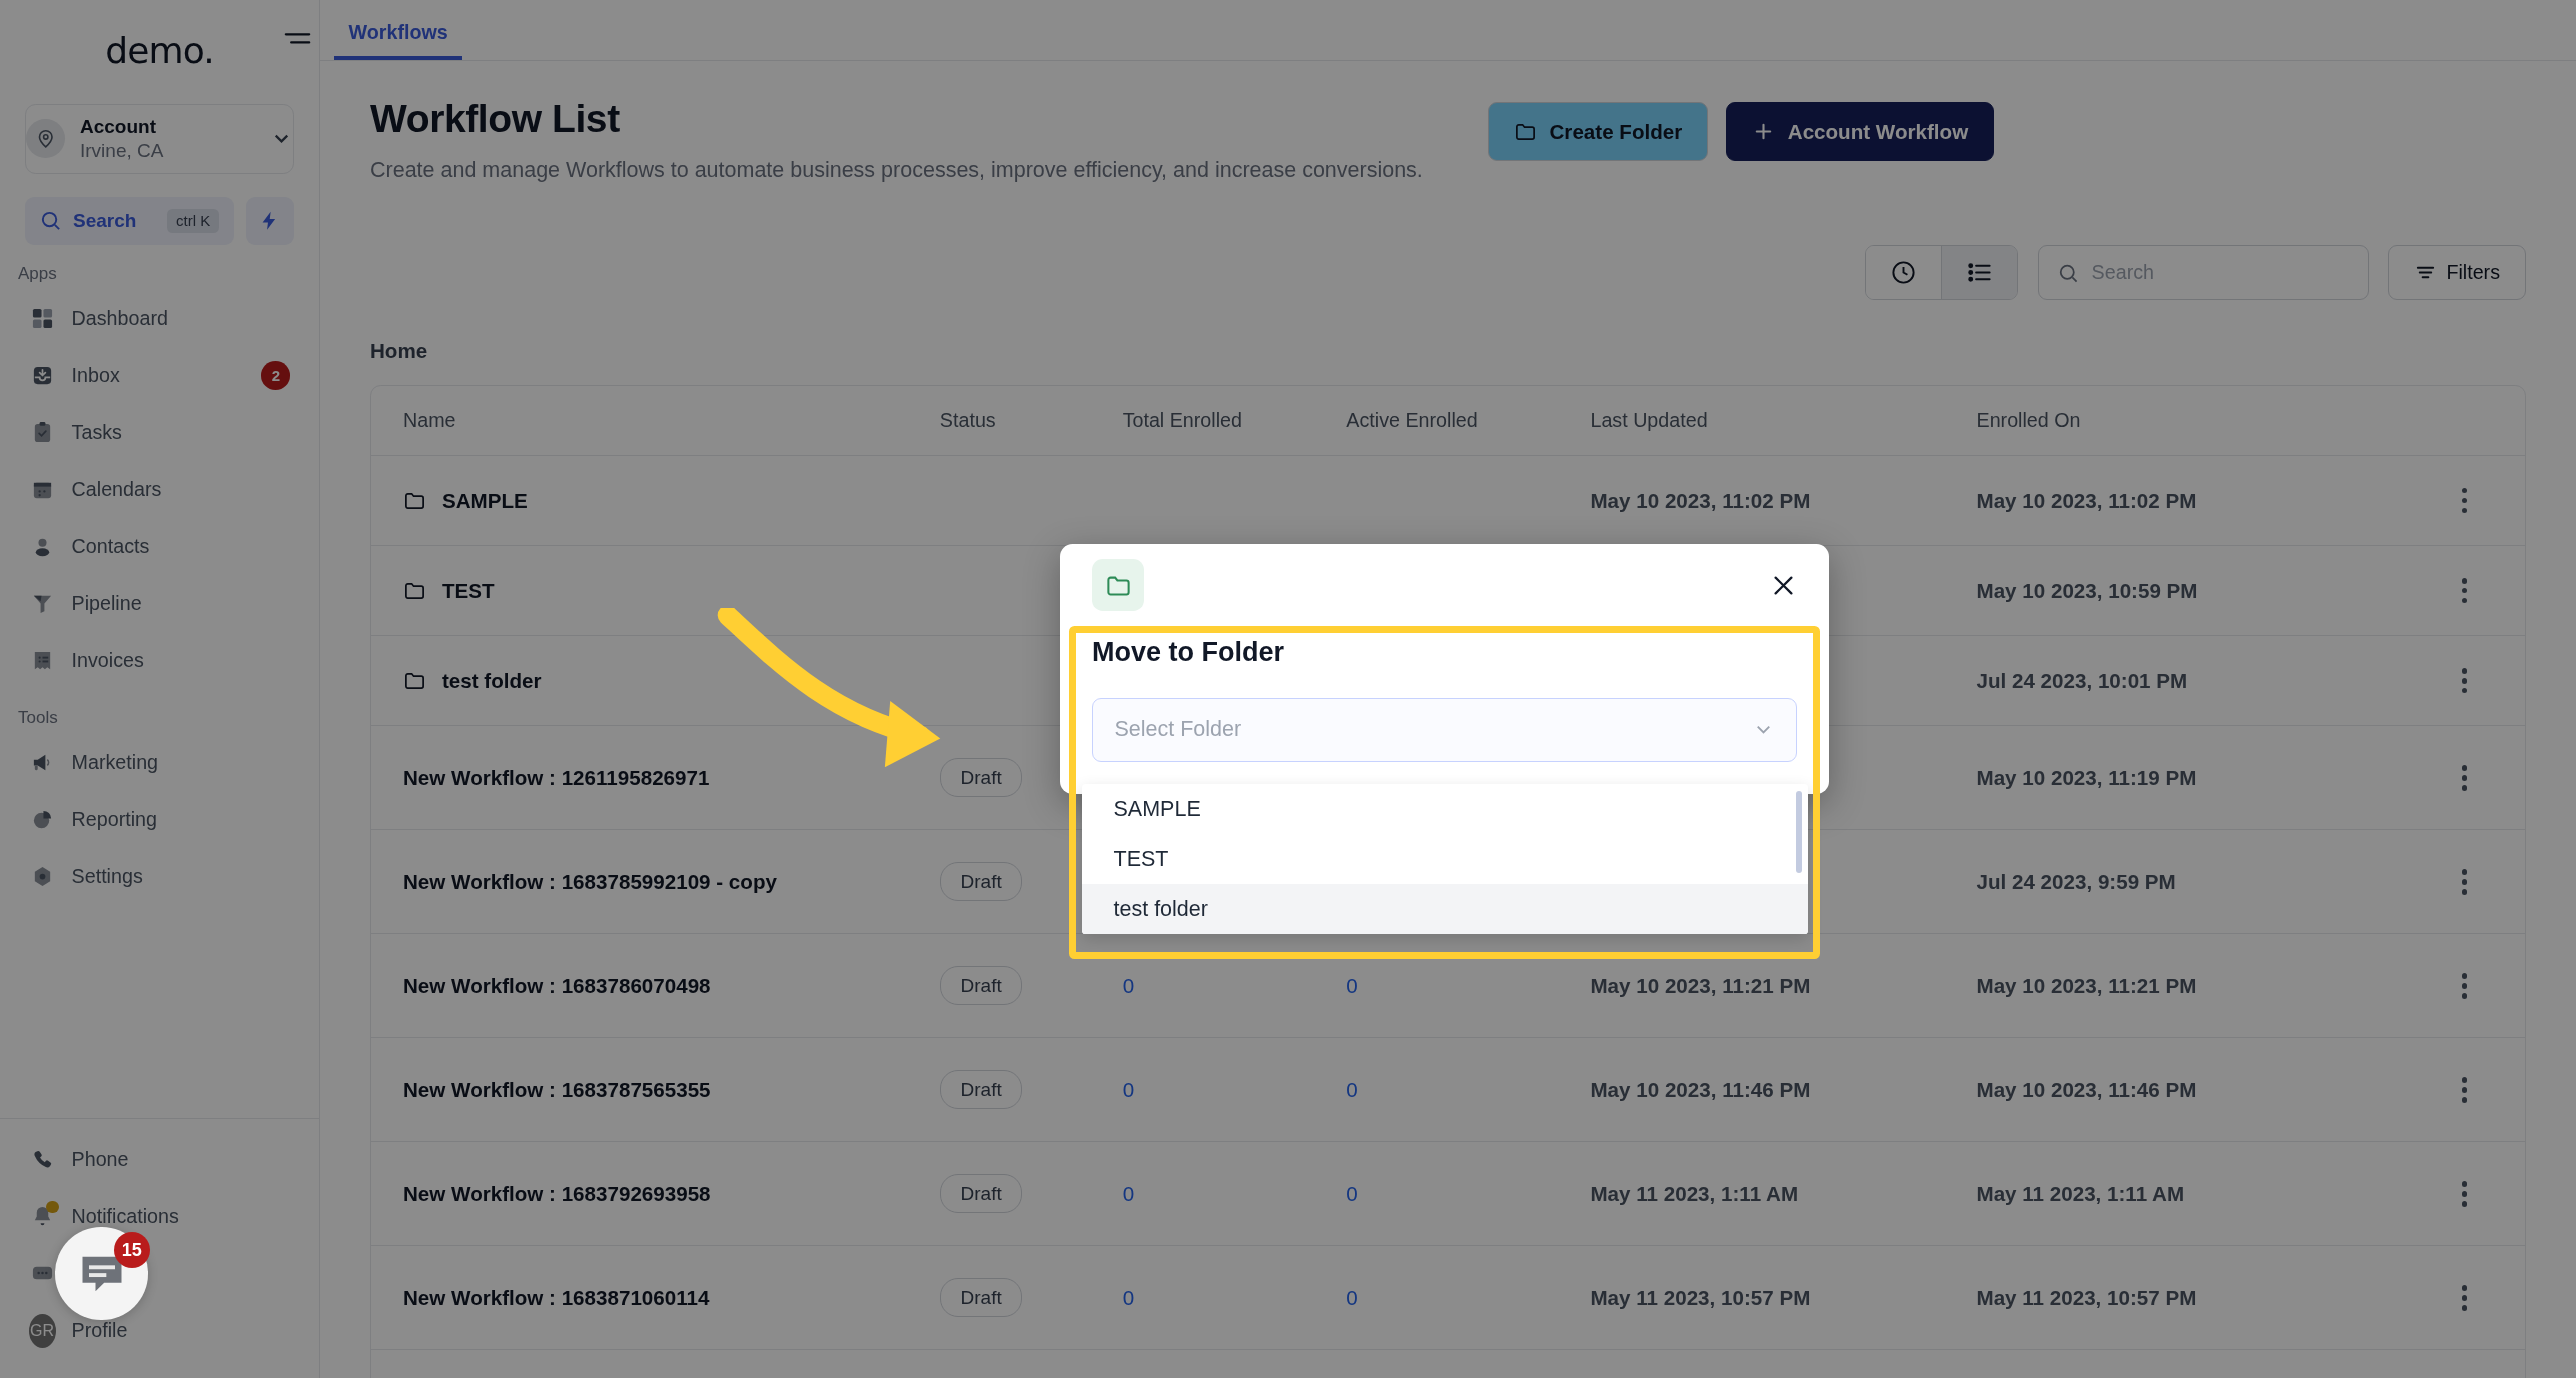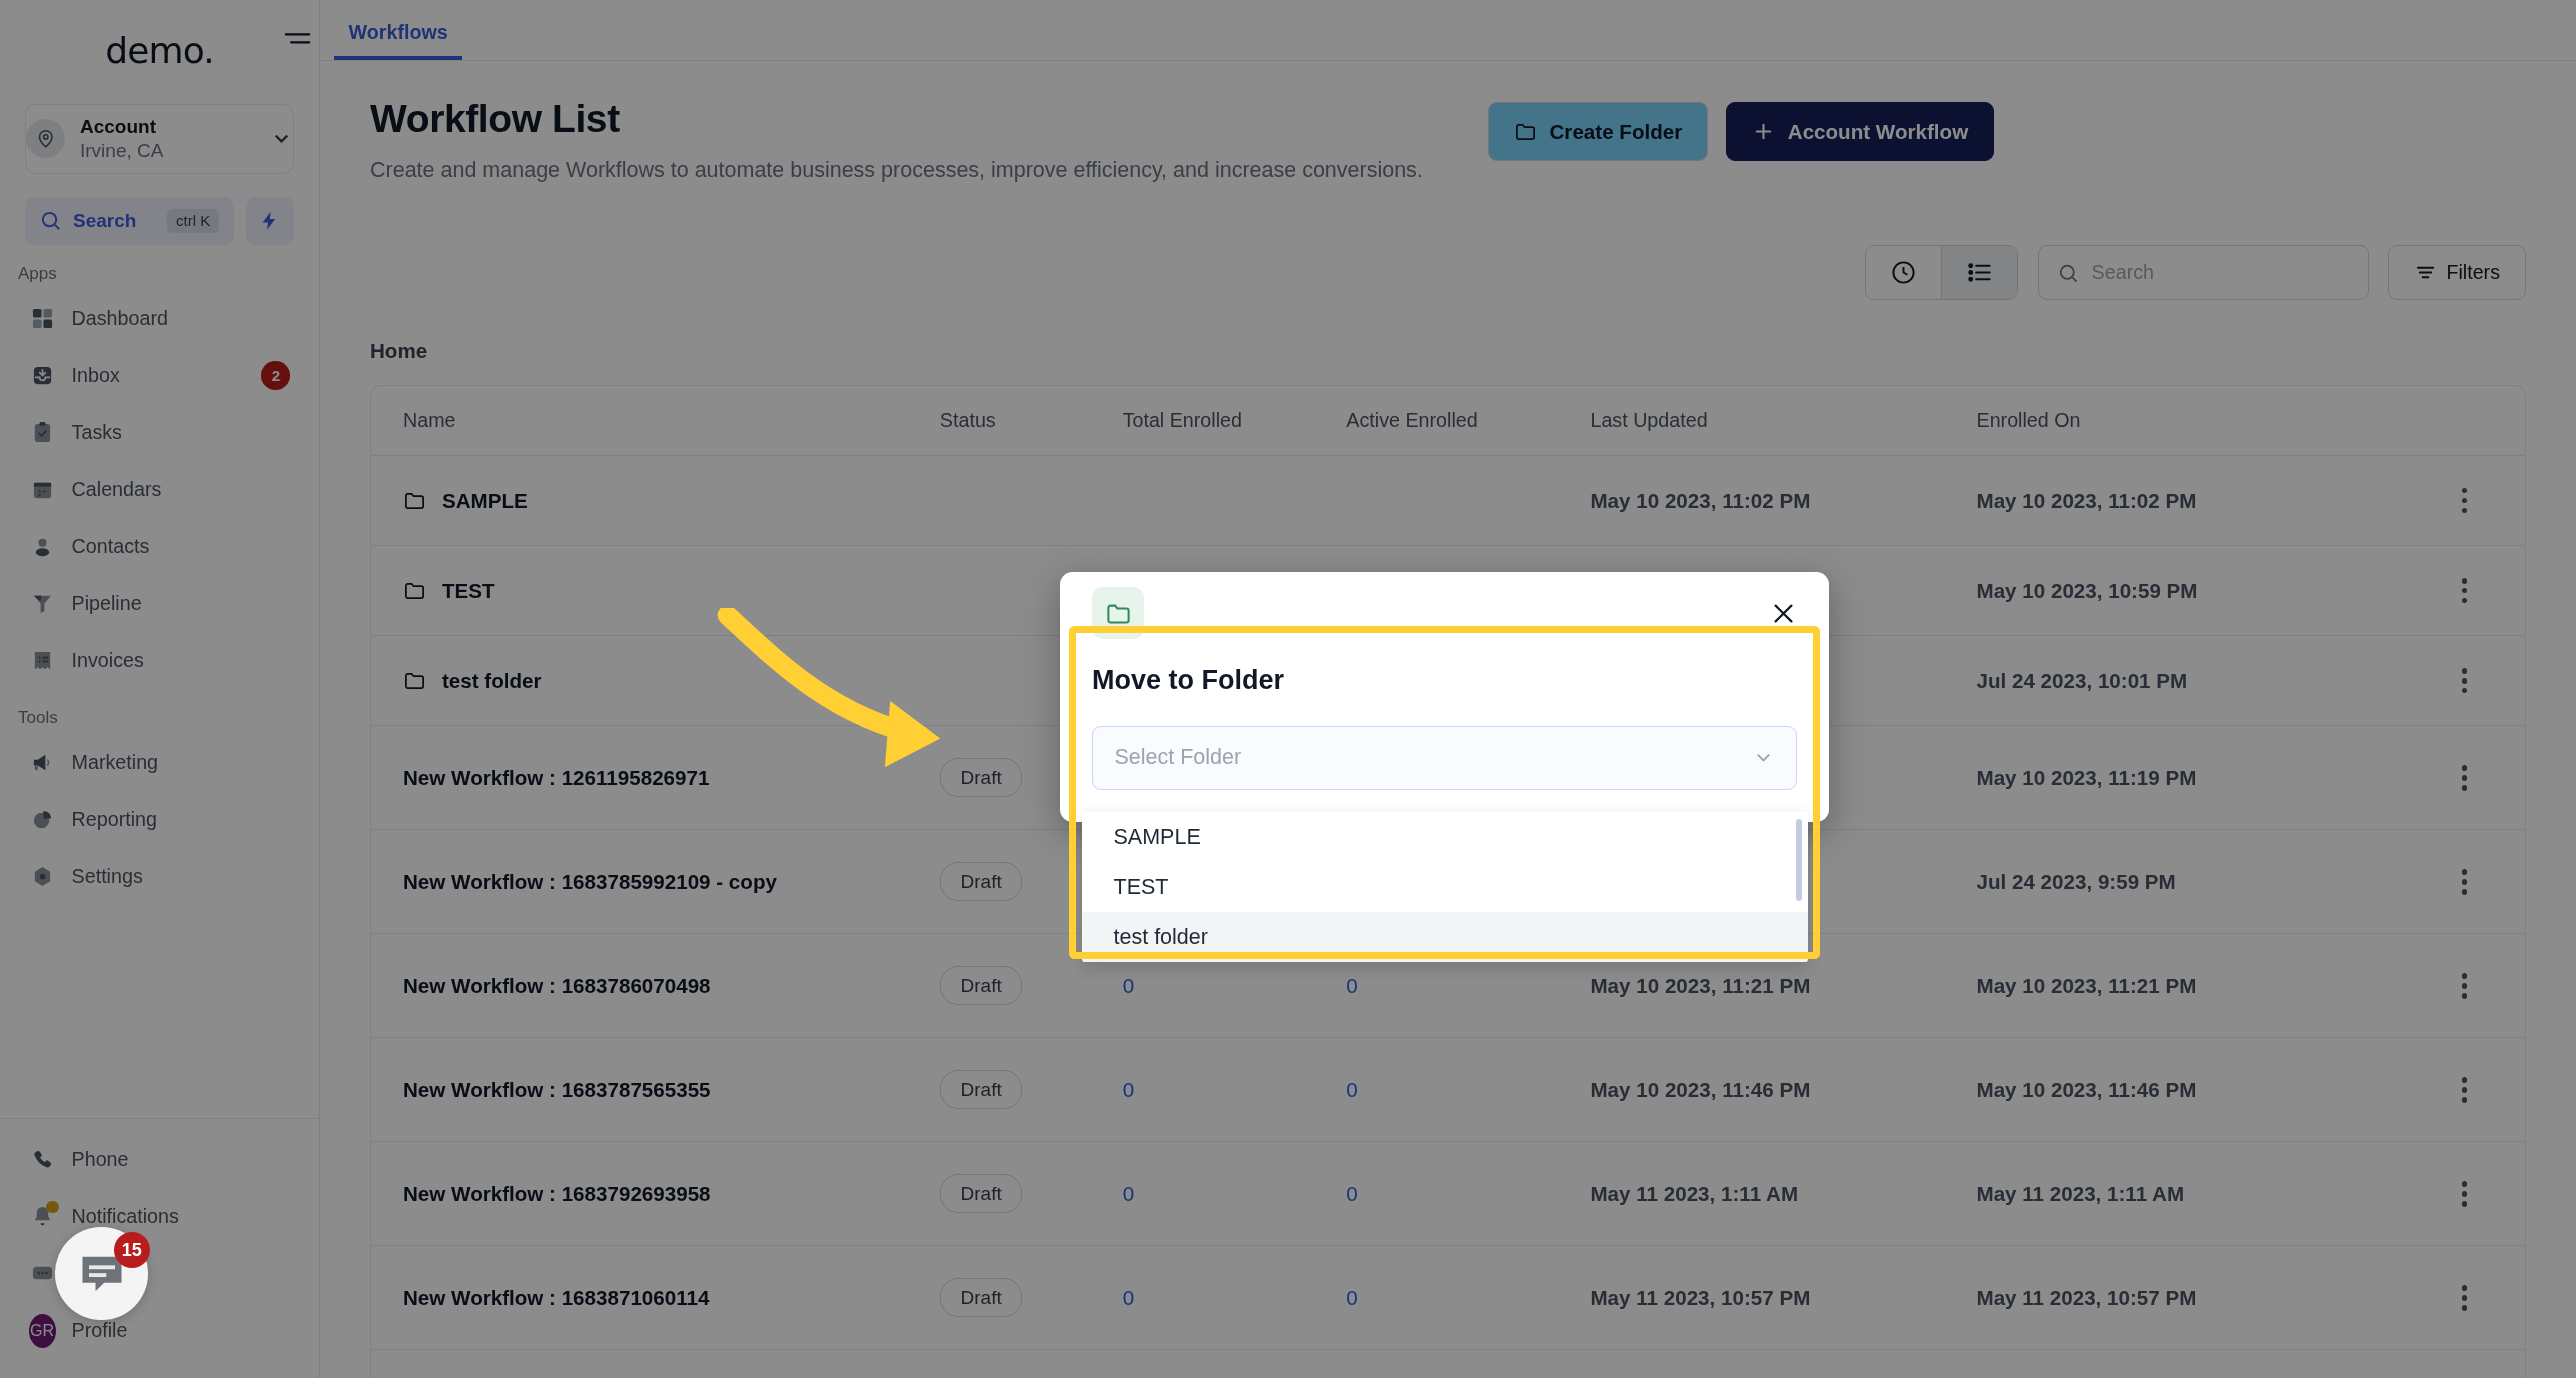--- a/index.html
+++ b/index.html
@@ -76,21 +76,21 @@
     min-width: 29px; height: 29px; border-radius: 14.3px;
     display: flex; align-items: center; justify-content: center; padding: 0 7.2px;
   }
   .sidebar-spacer { flex: 1; }
   .sidebar-bottom { border-top: 0.9px solid #e5e7eb; padding: 12.5px 14.3px 19.7px 14.3px; }
   .dot-warn {
     position: absolute; left: 32px; top: 12.5px;
     width: 12.5px; height: 12.5px; border-radius: 50%; background: #d4a017;
   }
   .profile-av {
-    width: 34px; height: 34px; border-radius: 50%; background: #701a75;
+    width: 34px; height: 34px; border-radius: 50%; background: #737373;
     color: #fff; font-size: 16px; display:flex; align-items:center; justify-content:center;
   }
 
   
   .chat-widget {
     position: absolute; left: 55px; top: 1227px;
     width: 93px; height: 93px; border-radius: 46px;
     background: #f4f4f4; box-shadow: 0 1.8px 10.7px rgba(0,0,0,.2);
     display: flex; align-items: center; justify-content: center;
     z-index: 30;
@@ -191,21 +191,21 @@
   .link-num { color: #2563eb; font-size: 20.6px; }
   .muted { color: #4b5563; font-weight: 600; }
   .kebab { display: flex; flex-direction: column; gap: 4.5px; align-items: center; cursor: pointer; }
   .kebab i { width: 5.4px; height: 5.4px; background: #4b5563; border-radius: 50%; display: block; }
 
   
   .scrim {
     position: absolute; inset: 0; background: rgba(0,0,0,.45); z-index: 20;
   }
   .modal {
-    position: absolute; left: 1060px; top: 572px; width: 769px;
+    position: absolute; left: 1060px; top: 544px; width: 769px;
     background: #ffffff; border-radius: 12.5px; z-index: 25;
     box-shadow: 0 10.7px 36px rgba(0,0,0,.3); overflow: visible;
   }
   .modal-head {
     height: 82px; display: flex; align-items: center; justify-content: space-between;
     padding: 0 32px;
   }
   .folder-badge {
     width: 52px; height: 52px; border-radius: 10.7px; background: #e7f4ec;
     display: flex; align-items: center; justify-content: center;

